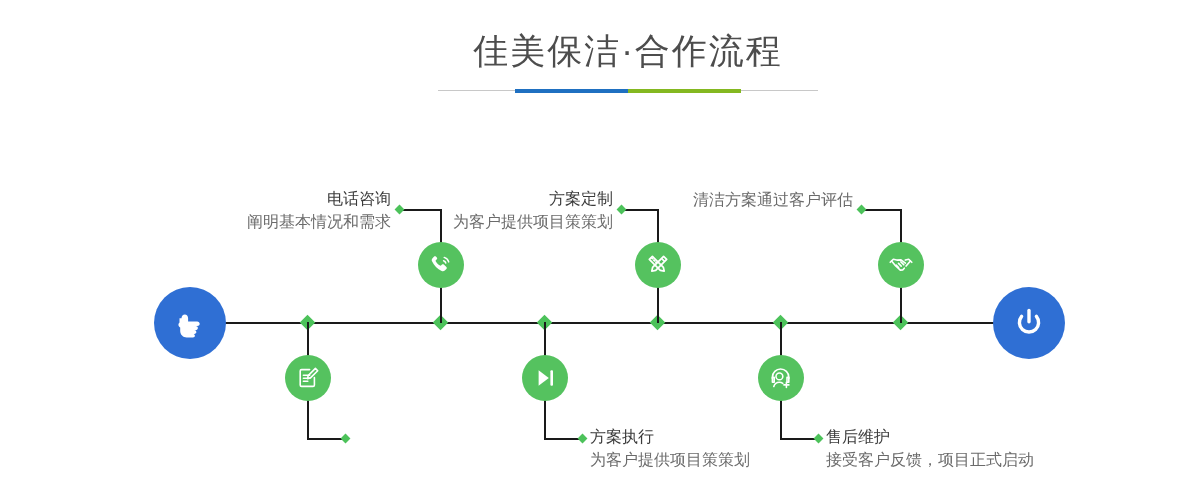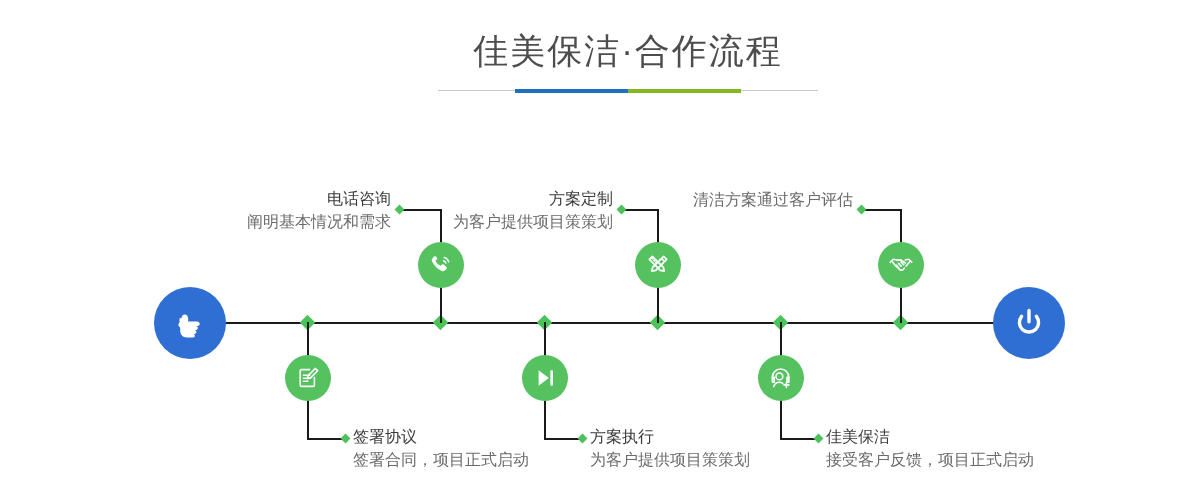--- a/index.html
+++ b/index.html
@@ -266,24 +266,20 @@
       <svg width="28" height="28" viewBox="0 0 28 28">
         <g fill="none" stroke="#ffffff" stroke-width="1.6" stroke-linejoin="round" stroke-linecap="round">
           <path d="M20.4 13.6V21a1.4 1.4 0 0 1-1.4 1.4H7.6A1.4 1.4 0 0 1 6.2 21V7a1.4 1.4 0 0 1 1.4-1.4h8"></path>
           <path d="M9.4 11.2h6.2M9.4 14.2h6.2M9.4 17.2h4.4"></path>
           <path d="M21.4 4.4l2.3 2.3-7.2 7.2-3 .7.7-3z"></path>
         </g>
       </svg>
     </span>
   </div>
 
-  <div class="label bottom" style="left:353px; top:426px; width:240px;">
-    <div class="t">签署协议</div>
-    <div class="d">签署合同，项目正式启动</div>
-  </div>
 
   <div class="diamond" style="left:539px; top:317px;"></div>
   <div class="vline" style="left:544px; top:322px; height:117px;"></div>
   <div class="hline" style="left:544px; top:438px; width:38px;"></div>
   <div class="diamond sm" style="left:579px; top:435px;"></div>
 
   <div class="node-icon" style="left:522px; top:355px;">
     <span>
       <svg width="28" height="28" viewBox="0 0 28 28">
         <path fill="#ffffff" d="M7.6 6.2l10.2 7.8-10.2 7.8z"></path>
@@ -310,17 +306,17 @@
           <path d="M5.4 13.4h1.8v4.8H5.4zM20 13.4h1.8v4.8H20z"></path>
           <circle cx="12.4" cy="12.4" r="3.4"></circle>
           <path d="M6.8 22.4c.8-2.6 3-4.2 5.6-4.2 1.3 0 2.5.4 3.4 1.1"></path>
           <path d="M19.4 18.4v5M16.9 20.9h5"></path>
         </g>
       </svg>
     </span>
   </div>
 
   <div class="label bottom" style="left:826px; top:426px; width:260px;">
-    <div class="t">佳美保洁</div>
+    <div class="t">售后维护</div>
     <div class="d">接受客户反馈，项目正式启动</div>
   </div>
 
 </div>
 
 </body></html>

